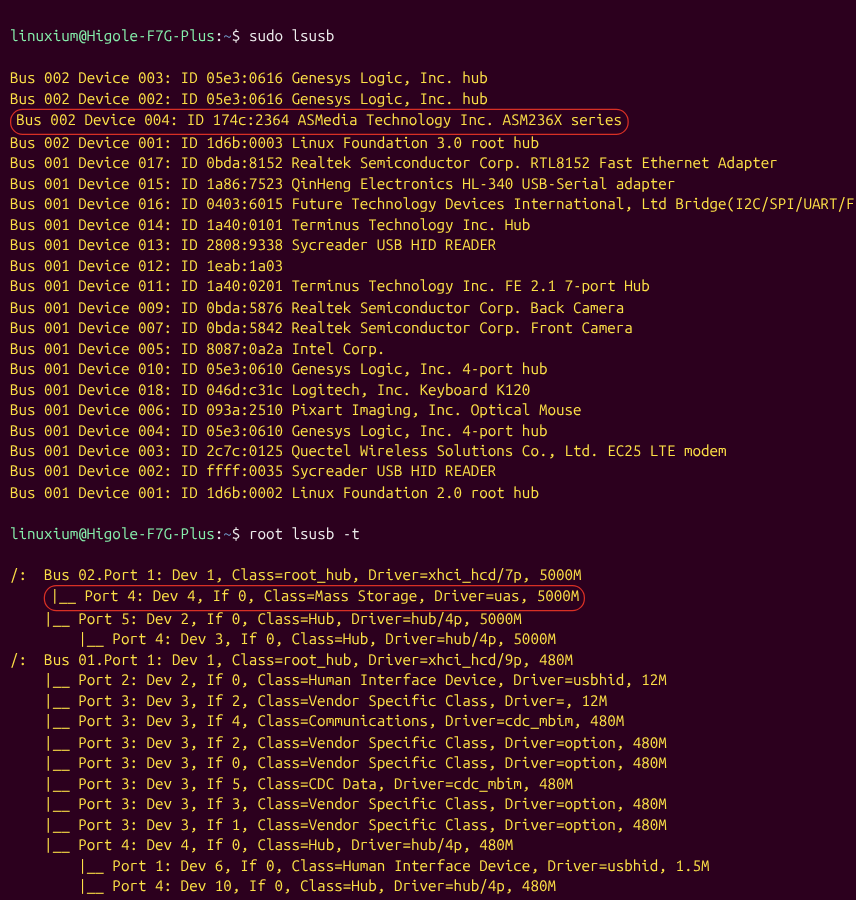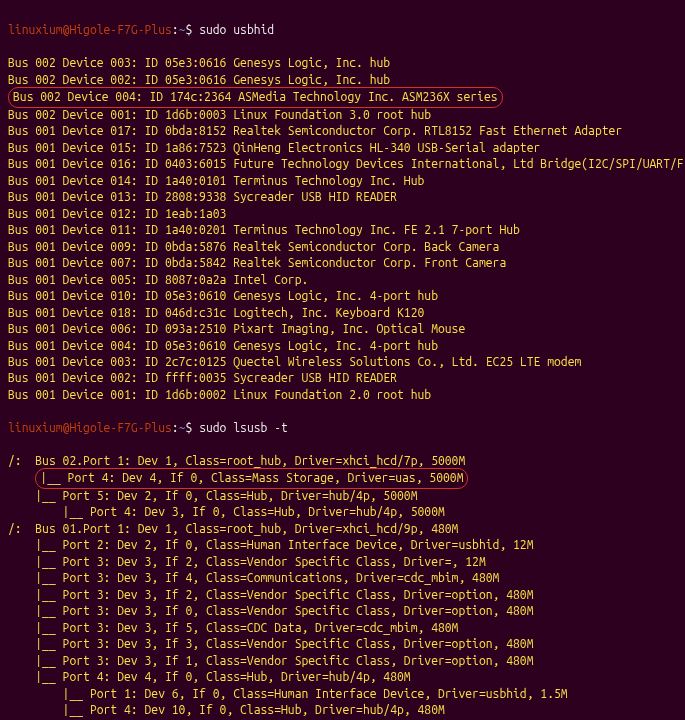--- a/index.html
+++ b/index.html
@@ -12,36 +12,36 @@
     line-height: 1.35;
     width: 685px;
   }
   .terminal {
     padding: 6px 8px 8px 8px;
     white-space: pre;
   }
   .line {
     display: block;
   }
-  .user { color: #c2410c; }
+  .user { color: #86efac; }
   .tilde { color: #729fcf; }
   .white { color: #eeeeee; }
   .cmd { color: #eeeeee; }
   .out { color: #fde047; }
   .hl {
     display: inline-block;
     border: 1.5px solid #d93025;
     border-radius: 10px;
     padding: 2px 4px;
     margin: -1px 0;
     line-height: 1.2;
   }
 </style>
 </head>
 <body>
 
 <div class="terminal">
-<span class="line"><span class="user">linuxium@Higole-F7G-Plus</span><span class="white">:</span><span class="tilde">~</span><span class="white">$ </span><span class="cmd">sudo usbhid</span></span>
+<span class="line"><span class="user">linuxium@Higole-F7G-Plus</span><span class="white">:</span><span class="tilde">~</span><span class="white">$ </span><span class="cmd">sudo lsusb</span></span>
 <div id="lsusb-out"><span class="line out">Bus 002 Device 003: ID 05e3:0616 Genesys Logic, Inc. hub</span><span class="line out">Bus 002 Device 002: ID 05e3:0616 Genesys Logic, Inc. hub</span><span class="line out"><span class="hl">Bus 002 Device 004: ID 174c:2364 ASMedia Technology Inc. ASM236X series</span></span><span class="line out">Bus 002 Device 001: ID 1d6b:0003 Linux Foundation 3.0 root hub</span><span class="line out">Bus 001 Device 017: ID 0bda:8152 Realtek Semiconductor Corp. RTL8152 Fast Ethernet Adapter</span><span class="line out">Bus 001 Device 015: ID 1a86:7523 QinHeng Electronics HL-340 USB-Serial adapter</span><span class="line out">Bus 001 Device 016: ID 0403:6015 Future Technology Devices International, Ltd Bridge(I2C/SPI/UART/FIFO)</span><span class="line out">Bus 001 Device 014: ID 1a40:0101 Terminus Technology Inc. Hub</span><span class="line out">Bus 001 Device 013: ID 2808:9338 Sycreader USB HID READER</span><span class="line out">Bus 001 Device 012: ID 1eab:1a03 </span><span class="line out">Bus 001 Device 011: ID 1a40:0201 Terminus Technology Inc. FE 2.1 7-port Hub</span><span class="line out">Bus 001 Device 009: ID 0bda:5876 Realtek Semiconductor Corp. Back Camera</span><span class="line out">Bus 001 Device 007: ID 0bda:5842 Realtek Semiconductor Corp. Front Camera</span><span class="line out">Bus 001 Device 005: ID 8087:0a2a Intel Corp. </span><span class="line out">Bus 001 Device 010: ID 05e3:0610 Genesys Logic, Inc. 4-port hub</span><span class="line out">Bus 001 Device 018: ID 046d:c31c Logitech, Inc. Keyboard K120</span><span class="line out">Bus 001 Device 006: ID 093a:2510 Pixart Imaging, Inc. Optical Mouse</span><span class="line out">Bus 001 Device 004: ID 05e3:0610 Genesys Logic, Inc. 4-port hub</span><span class="line out">Bus 001 Device 003: ID 2c7c:0125 Quectel Wireless Solutions Co., Ltd. EC25 LTE modem</span><span class="line out">Bus 001 Device 002: ID ffff:0035 Sycreader USB HID READER</span><span class="line out">Bus 001 Device 001: ID 1d6b:0002 Linux Foundation 2.0 root hub</span></div>
-<span class="line"><span class="user">linuxium@Higole-F7G-Plus</span><span class="white">:</span><span class="tilde">~</span><span class="white">$ </span><span class="cmd">sudo lsusb -t</span></span>
+<span class="line"><span class="user">linuxium@Higole-F7G-Plus</span><span class="white">:</span><span class="tilde">~</span><span class="white">$ </span><span class="cmd">root lsusb -t</span></span>
 <div id="tree-out"><span class="line out">/:  Bus 02.Port 1: Dev 1, Class=root_hub, Driver=xhci_hcd/7p, 5000M</span><span class="line out">    <span class="hl">|__ Port 4: Dev 4, If 0, Class=Mass Storage, Driver=uas, 5000M</span></span><span class="line out">    |__ Port 5: Dev 2, If 0, Class=Hub, Driver=hub/4p, 5000M</span><span class="line out">        |__ Port 4: Dev 3, If 0, Class=Hub, Driver=hub/4p, 5000M</span><span class="line out">/:  Bus 01.Port 1: Dev 1, Class=root_hub, Driver=xhci_hcd/9p, 480M</span><span class="line out">    |__ Port 2: Dev 2, If 0, Class=Human Interface Device, Driver=usbhid, 12M</span><span class="line out">    |__ Port 3: Dev 3, If 2, Class=Vendor Specific Class, Driver=, 12M</span><span class="line out">    |__ Port 3: Dev 3, If 4, Class=Communications, Driver=cdc_mbim, 480M</span><span class="line out">    |__ Port 3: Dev 3, If 2, Class=Vendor Specific Class, Driver=option, 480M</span><span class="line out">    |__ Port 3: Dev 3, If 0, Class=Vendor Specific Class, Driver=option, 480M</span><span class="line out">    |__ Port 3: Dev 3, If 5, Class=CDC Data, Driver=cdc_mbim, 480M</span><span class="line out">    |__ Port 3: Dev 3, If 3, Class=Vendor Specific Class, Driver=option, 480M</span><span class="line out">    |__ Port 3: Dev 3, If 1, Class=Vendor Specific Class, Driver=option, 480M</span><span class="line out">    |__ Port 4: Dev 4, If 0, Class=Hub, Driver=hub/4p, 480M</span><span class="line out">        |__ Port 1: Dev 6, If 0, Class=Human Interface Device, Driver=usbhid, 1.5M</span><span class="line out">        |__ Port 4: Dev 10, If 0, Class=Hub, Driver=hub/4p, 480M</span><span class="line out">            |__ Port 2: Dev 18, If 0, Class=Human Interface Device, Driver=usbhid, 1.5M</span></div>
 
 </div>
 
 </body></html>

